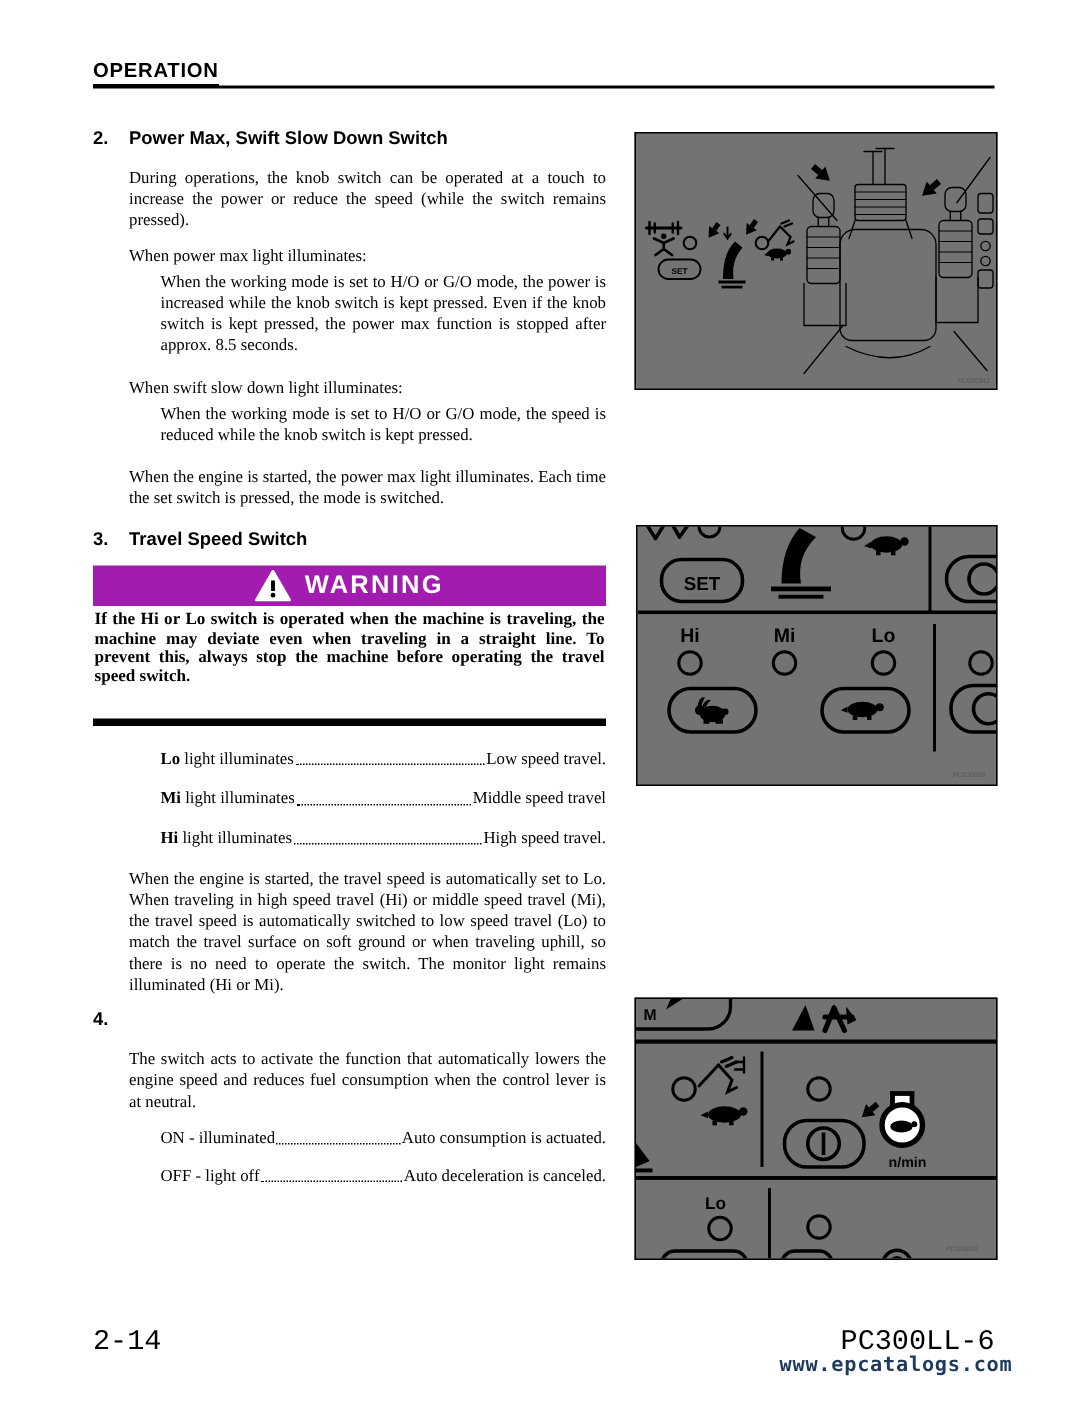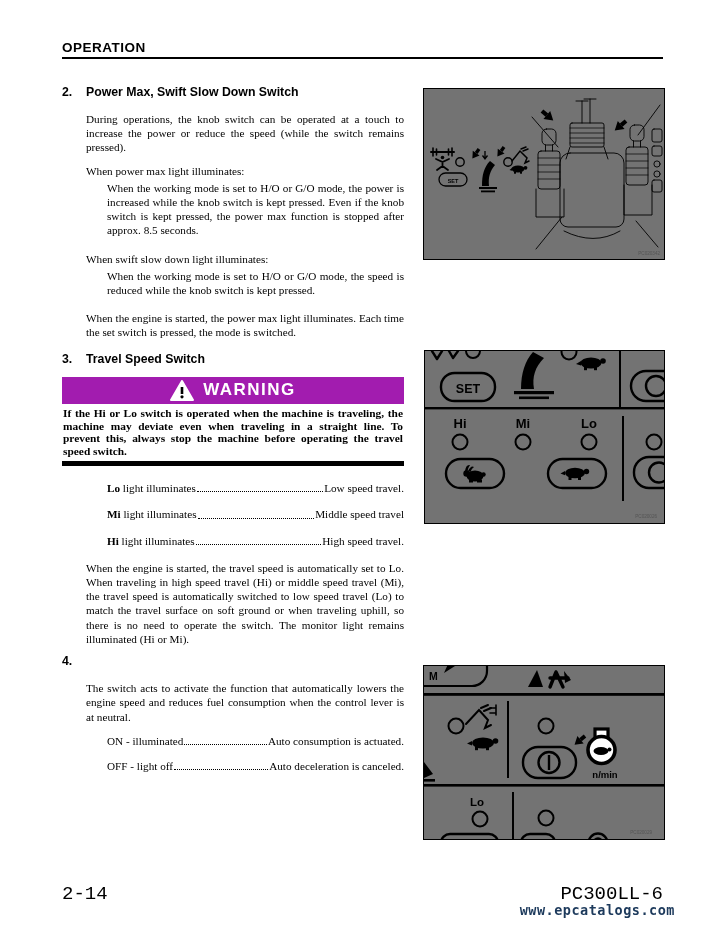--- a/index.html
+++ b/index.html
@@ -20,21 +20,21 @@
   .lbl{margin:0 0 3px 24px;}
   .ind{margin-left:45px !important;}
   
   .lrow{display:flex;align-items:flex-end;margin:0 0 12px 45px;justify-content:flex-end;}
   .lrow.mb11{margin-bottom:11px;}
   .dots{flex:1;border-bottom:1.7px dotted #000;margin:0 1px 3px 1px;min-width:20px;}
   
   .warn{margin:0 0 15px 0;}
   .warn-head{background:#a21caf;height:27px;display:flex;align-items:center;justify-content:center;gap:9px;}
   .warn-title{color:#fff;font-family:"Liberation Sans",sans-serif;font-weight:bold;font-size:17px;letter-spacing:1.5px;}
-  .warn-body{font-weight:bold;font-size:11.4px;line-height:12.9px;text-align:justify;padding:3px 1px 2px 1px;}
+  .warn-body{font-weight:bold;font-size:11.4px;line-height:12.9px;text-align:justify;padding:3px 1px 20px 1px;}
   .warn-bar{height:5px;background:#000;margin-top:1px;}
   
   .fig{position:absolute;background:#737373;overflow:hidden;}
   #fig1{left:423px;top:88px;width:240px;height:170px;border:1.3px solid #000;}
   #fig2{left:424px;top:350px;width:239px;height:172px;border:1.6px solid #000;}
   #fig3{left:423px;top:665px;width:240px;height:173px;border:1.6px solid #000;}
   .fig svg{display:block;}
   .svgsans{font-family:"Liberation Sans",sans-serif;font-weight:bold;}
   .figcode{font-family:"Liberation Sans",sans-serif;font-size:4.6px;fill:#555;}
   

